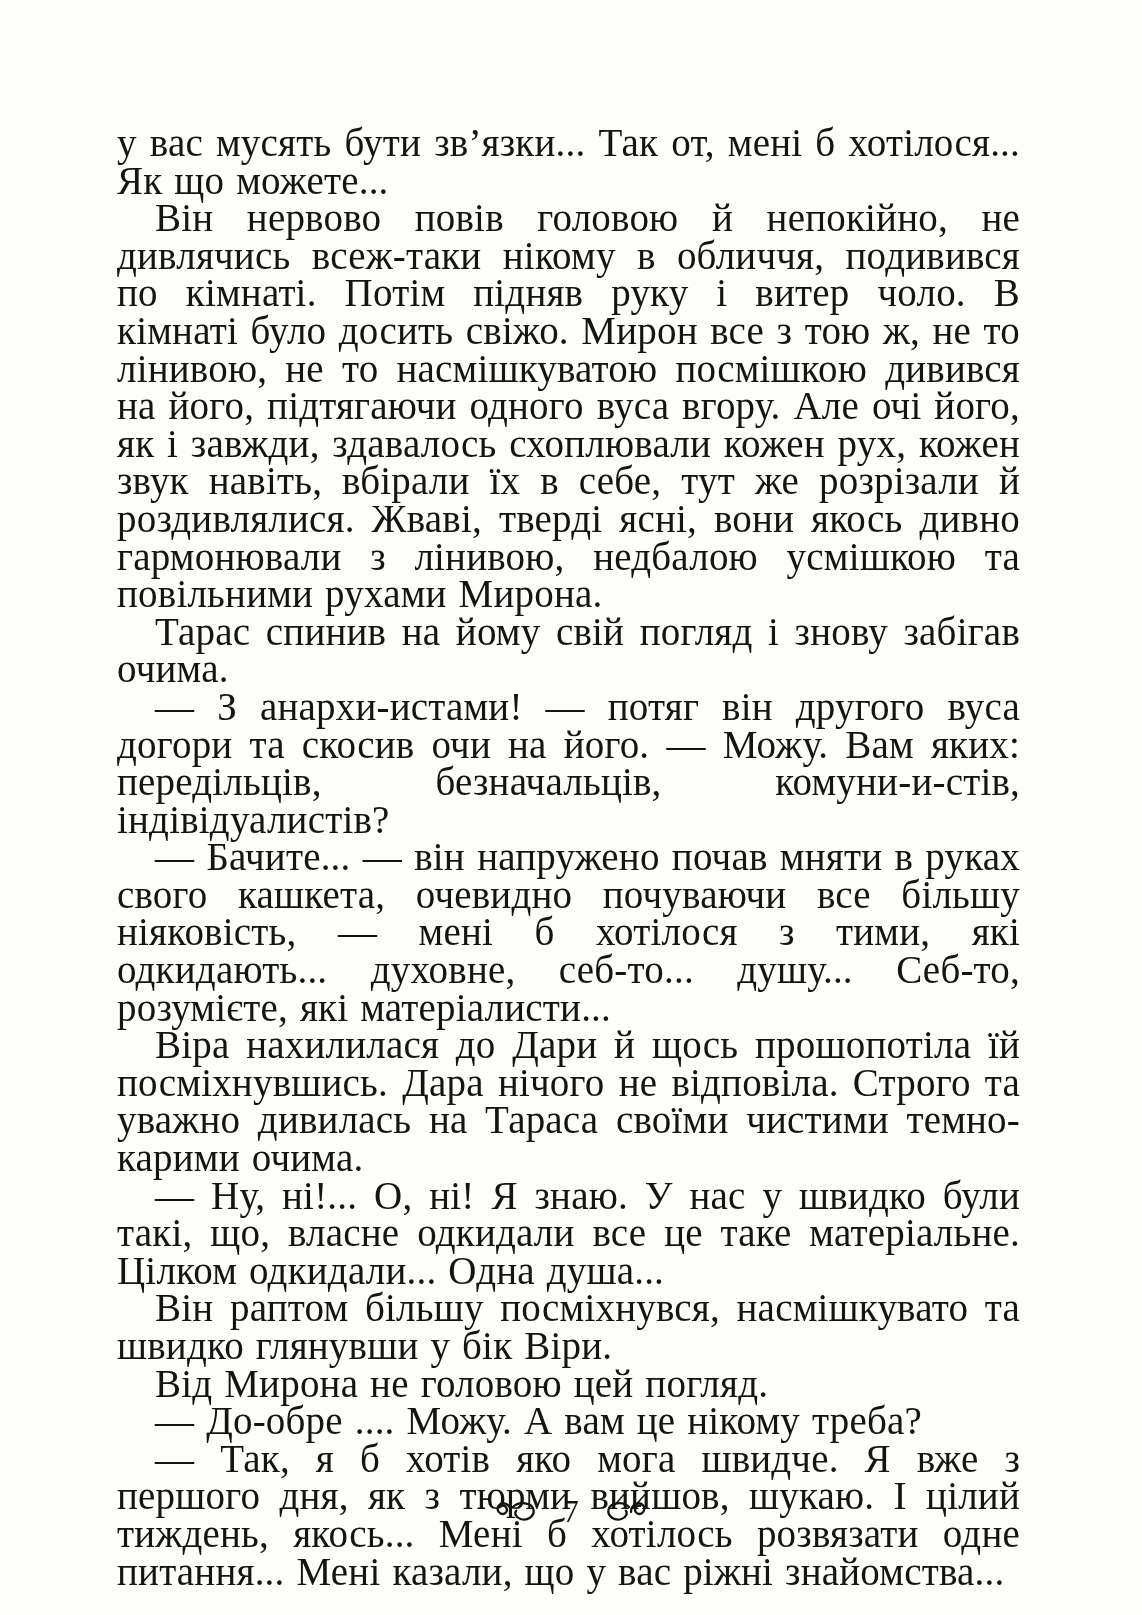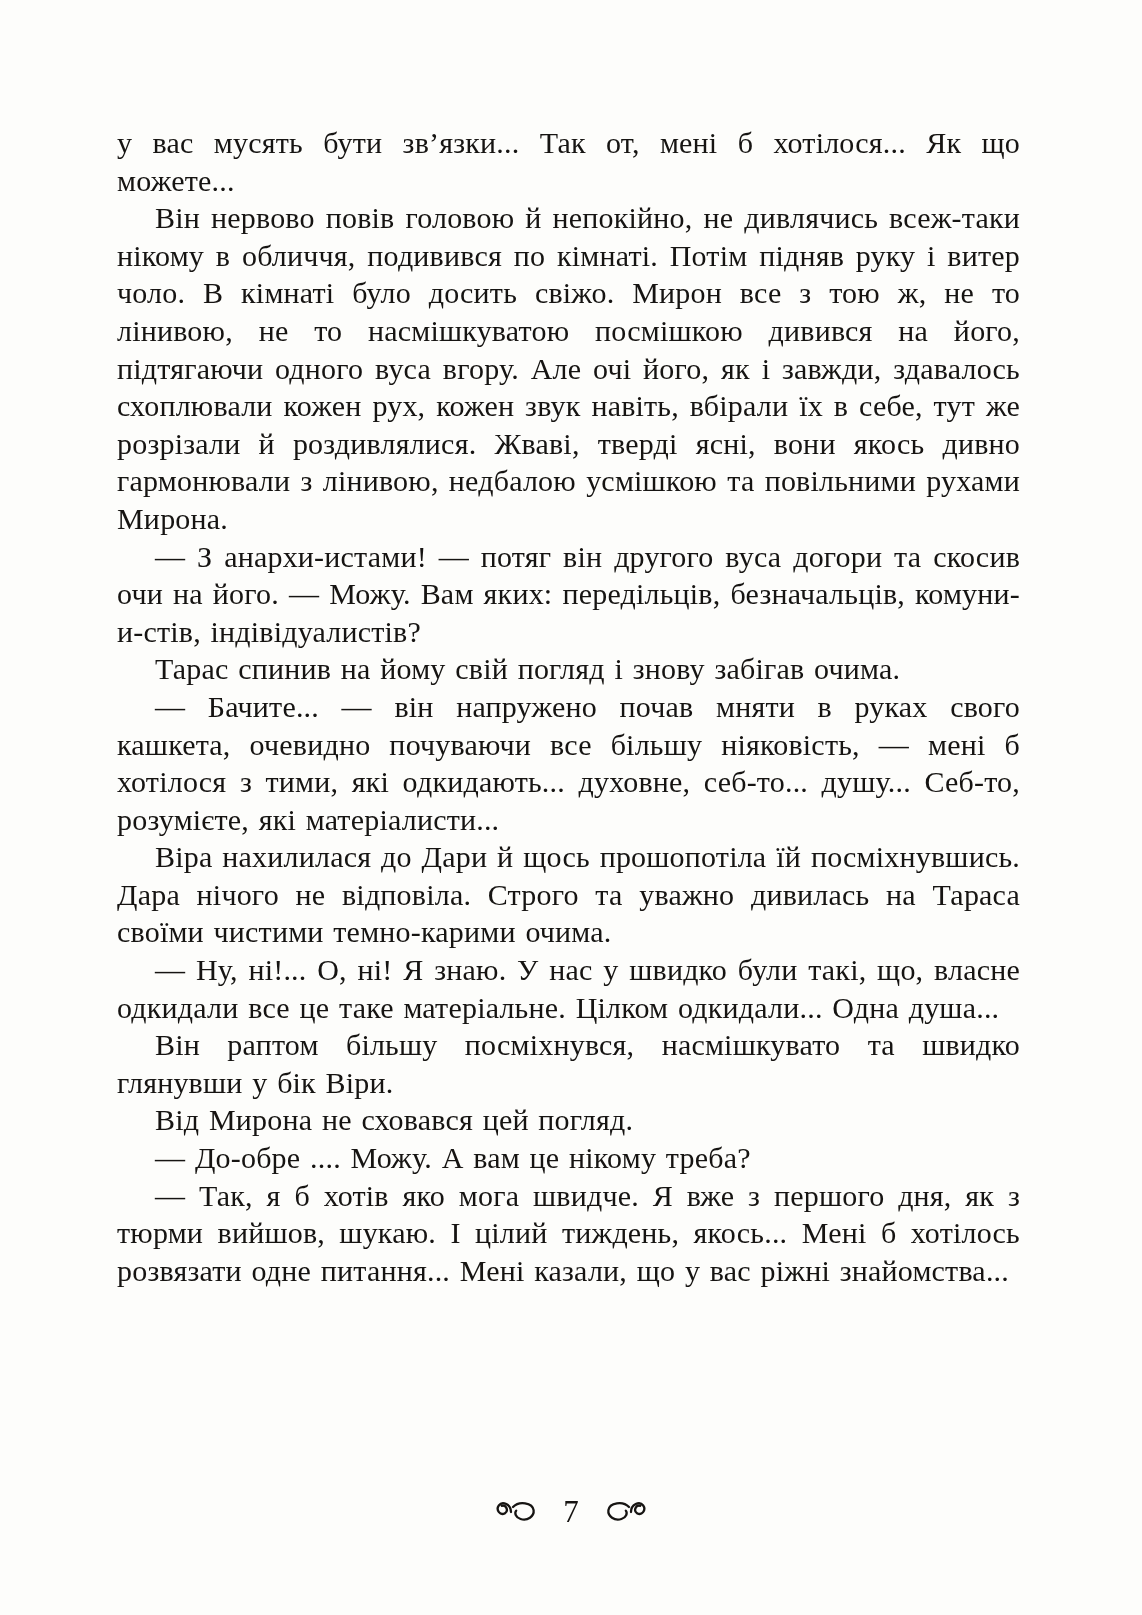--- a/index.html
+++ b/index.html
@@ -14,21 +14,21 @@
     background: #fdfdfb;
     overflow: hidden;
     color: #161412;
     font-family: "Liberation Serif", "DejaVu Serif", serif;
   }
   .text-block {
     position: absolute;
     top: 124px;
     left: 117px;
     width: 903px;
-    font-size: 30px;
+    font-size: 39px;
     line-height: 37.6px;
     text-align: justify;
     letter-spacing: 0.2px;
     word-spacing: 2px;
   }
   .para {
     margin: 0;
     text-indent: 38px;
   }
   .para.first {
@@ -58,27 +58,27 @@
   .fleuron.mirrored svg { transform: scaleX(-1); }
 </style>
 </head>
 <body>
 
 <div class="page">
 
   <main class="text-block">
     <p class="para first">у вас мусять бути зв’язки... Так от, мені б хотілося... Як що можете...</p>
     <p class="para">Він нервово повів головою й непокійно, не дивлячись всеж-таки нікому в обличчя, подивився по кімнаті. Потім підняв руку і витер чоло. В кімнаті було досить свіжо. Мирон все з тою ж, не то лінивою, не то насмішкуватою посмішкою дивився на його, підтягаючи одного вуса вгору. Але очі його, як і завжди, здавалось схоплювали кожен рух, кожен звук навіть, вбірали їх в себе, тут же розрізали й роздивлялися. Жваві, тверді ясні, вони якось дивно гармонювали з лінивою, недбалою усмішкою та повільними рухами Мирона.</p>
+    <p class="para">Тарас спинив на йому свій погляд і знову забігав очима.</p>
     <p class="para">— З анархи-истами! — потяг він другого вуса догори та скосив очи на його. — Можу. Вам яких: передільців, безначальців, комуни-и-стів, індівідуалистів?</p>
-    <p class="para">Тарас спинив на йому свій погляд і знову забігав очима.</p>
     <p class="para">— Бачите... — він напружено почав мняти в руках свого кашкета, очевидно почуваючи все більшу ніяковість, — мені б хотілося з тими, які одкидають... духовне, себ-то... душу... Себ-то, розумієте, які матеріалисти...</p>
     <p class="para">Віра нахилилася до Дари й щось прошопотіла їй посміхнувшись. Дара нічого не відповіла. Строго та уважно дивилась на Тараса своїми чистими темно-карими очима.</p>
     <p class="para">— Ну, ні!... О, ні! Я знаю. У нас у швидко були такі, що, власне одкидали все це таке матеріальне. Цілком одкидали... Одна душа...</p>
     <p class="para">Він раптом більшу посміхнувся, насмішкувато та швидко глянувши у бік Віри.</p>
-    <p class="para">Від Мирона не сховався цей погляд.</p>
+    <p class="para">Від Мирона не головою цей погляд.</p>
     <p class="para">— До-обре .... Можу. А вам це нікому треба?</p>
     <p class="para">— Так, я б хотів яко мога швидче. Я вже з першого дня, як з тюрми вийшов, шукаю. І цілий тиждень, якось... Мені б хотілось розвязати одне питання... Мені казали, що у вас ріжні знайомства...</p>
   </main>
 
   <footer class="page-footer">
     <span class="fleuron">
       <svg width="42" height="25" viewBox="0 0 42 25" aria-hidden="true">
         <path d="M16 13 C16 5.5 7.5 1.5 3.8 6.5 C0.6 11 5.2 17 10 14.2 C13.6 12.1 11.6 5.6 6.8 6.8" fill="none" stroke="currentColor" stroke-width="2.3" stroke-linecap="round"></path>
         <path d="M18 8 C24 1.5 37.5 3.5 38.6 11.2 C39.4 17.4 32.4 22.2 25.6 20 C20.8 18.4 19.2 14.2 21.2 11.6" fill="none" stroke="currentColor" stroke-width="2.3" stroke-linecap="round"></path>
       </svg>

